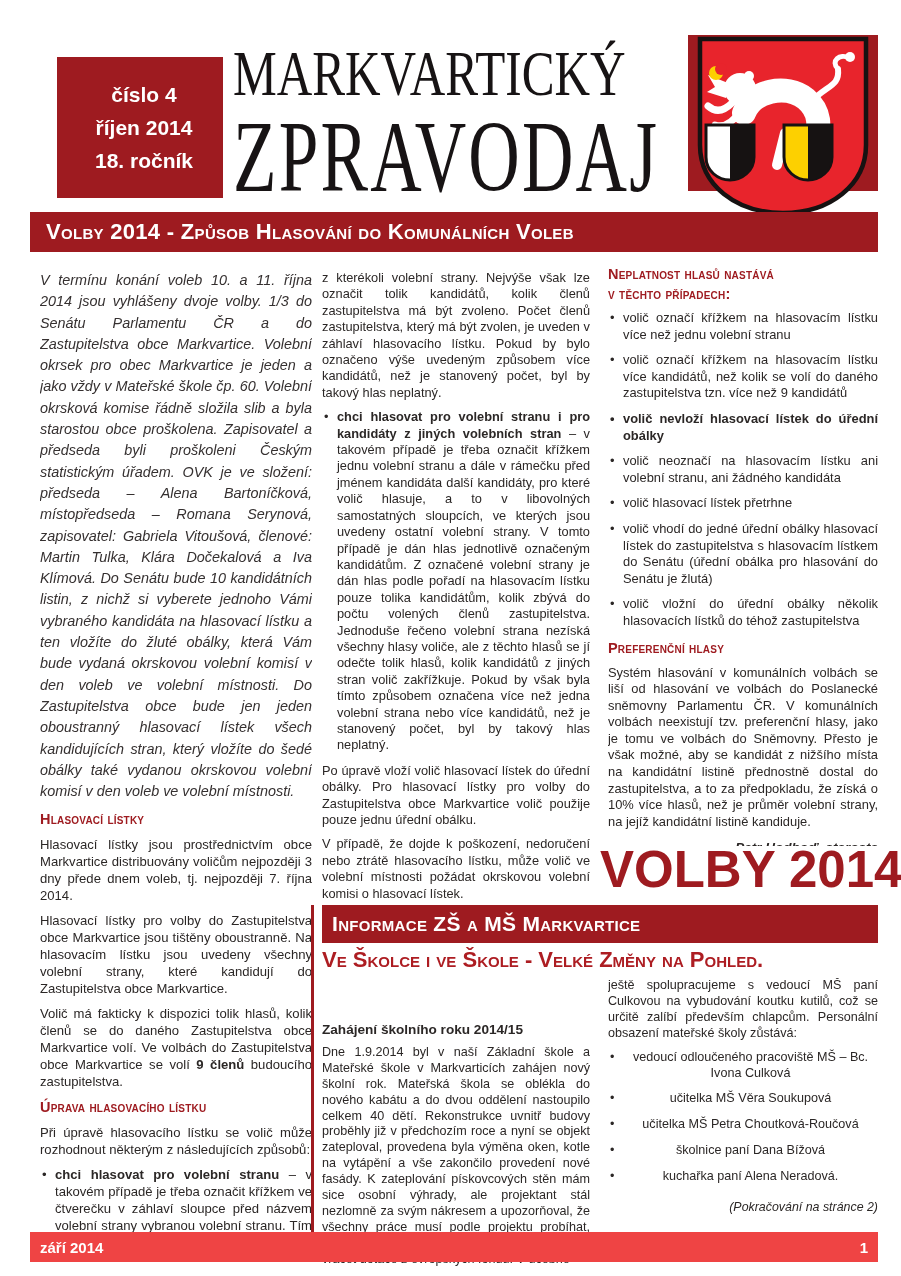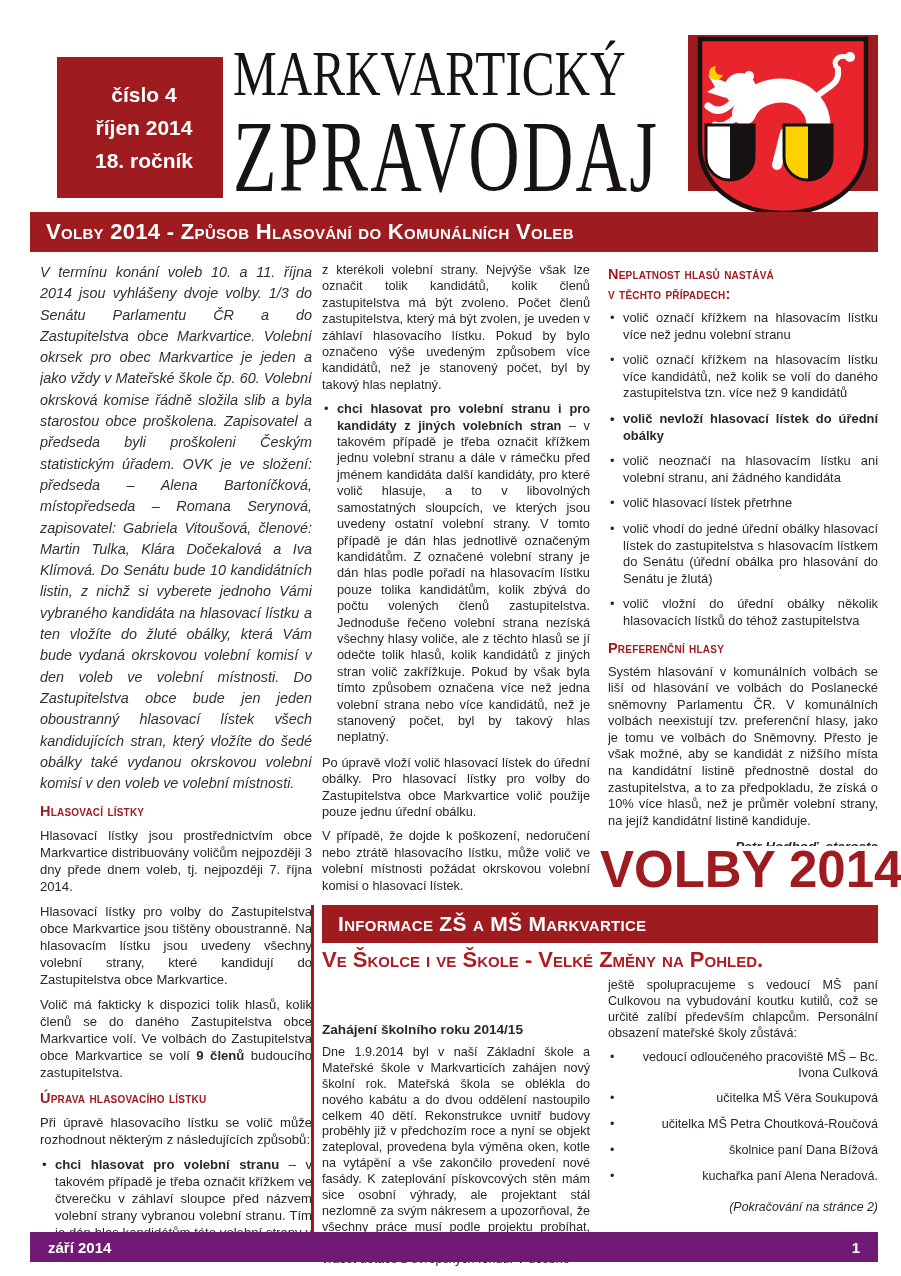--- a/index.html
+++ b/index.html
@@ -25,21 +25,21 @@
   .mast-line2{font-size:99px;letter-spacing:3px;transform:scaleX(0.72) scaleY(1.02);margin-top:-8px;}
   .arms{left:688px;top:33px;width:190px;height:184px;}
   
   .banner1{
     left:30px;top:212px;width:848px;height:40px;background:var(--red);
     color:#fff;font-weight:bold;font-variant:small-caps;font-size:22px;
     line-height:40px;padding-left:16px;letter-spacing:.3px;white-space:nowrap;overflow:hidden;
   }
   
   .col{position:absolute;top:262px;text-align:justify;overflow:hidden;}
-  .col p{margin:0 0 8px;}
+  .col p{margin:8px 0 8px;}
   .col1{left:40px;width:272px;height:978px;font-size:13.1px;line-height:17px;}
   .col2{left:322px;width:268px;height:636px;font-size:12.8px;line-height:16.4px;}
   .col3{left:608px;width:270px;height:584px;font-size:12.9px;line-height:16.6px;}
   .intro{font-style:italic;font-size:14.4px;line-height:21.3px;color:#353030;}
   .redhead{
     font-variant:small-caps;font-weight:bold;color:var(--red);
     font-size:14.5px;line-height:18px;text-align:left;margin:3px 0 7px;letter-spacing:.2px;
   }
   .bul{position:relative;padding-left:15px;margin:0 0 9px;}
   .bul::before{content:"\2022";position:absolute;left:2px;top:0;}
@@ -47,40 +47,40 @@
   .sig{text-align:right;font-weight:bold;font-style:italic;margin-top:10px;font-size:13.5px;}
   .volby-big{
     left:600px;top:840px;width:282px;text-align:center;
     font-size:51px;font-weight:bold;color:var(--red);letter-spacing:0px;white-space:nowrap;
   }
   
   .divider{left:311px;top:905px;width:3px;height:330px;background:var(--red);}
   .banner2{
     left:322px;top:905px;width:556px;height:38px;background:var(--red);
     color:#fff;font-weight:bold;font-variant:small-caps;font-size:21px;
-    line-height:38px;padding-left:16px;letter-spacing:.3px;white-space:nowrap;overflow:hidden;
+    line-height:38px;padding-left:10px;letter-spacing:.3px;white-space:nowrap;overflow:hidden;
   }
   .school-headline{
     left:322px;top:947px;width:556px;color:var(--red2);font-weight:bold;
     font-variant:small-caps;font-size:22px;line-height:26px;white-space:nowrap;overflow:hidden;
   }
   .school-col{position:absolute;top:978px;text-align:justify;overflow:hidden;
     font-size:12.6px;line-height:15.9px;}
   .school-left{left:322px;width:268px;height:256px;margin-top:44px;}
   .school-right{left:608px;width:270px;height:222px;}
   .school-col p{margin:0 0 8px;}
   .subhead{font-weight:bold;font-size:13.6px;text-align:left;margin:0 0 7px;}
-  .staff .bul{margin-bottom:10px;text-align:right;}
+  .staff .bul{margin-bottom:10px;text-align:center;}
   .cont-note{left:608px;top:1200px;width:270px;text-align:right;
     font-style:italic;font-weight:normal;font-size:12.4px;}
   
   .footer{
-    left:30px;top:1232px;width:848px;height:30px;background:#701a75;color:#fff;
+    left:30px;top:1232px;width:848px;height:30px;background:#ef4444;color:#fff;
     display:flex;justify-content:space-between;align-items:center;
-    padding:0 18px;font-weight:bold;font-size:15px;
+    padding:0 10px;font-weight:bold;font-size:15px;
   }
 </style>
 </head>
 <body>
 
 <div class="abs issue-box">
   <div>číslo 4</div>
   <div>říjen 2014</div>
   <div>18. ročník</div>
 </div>

